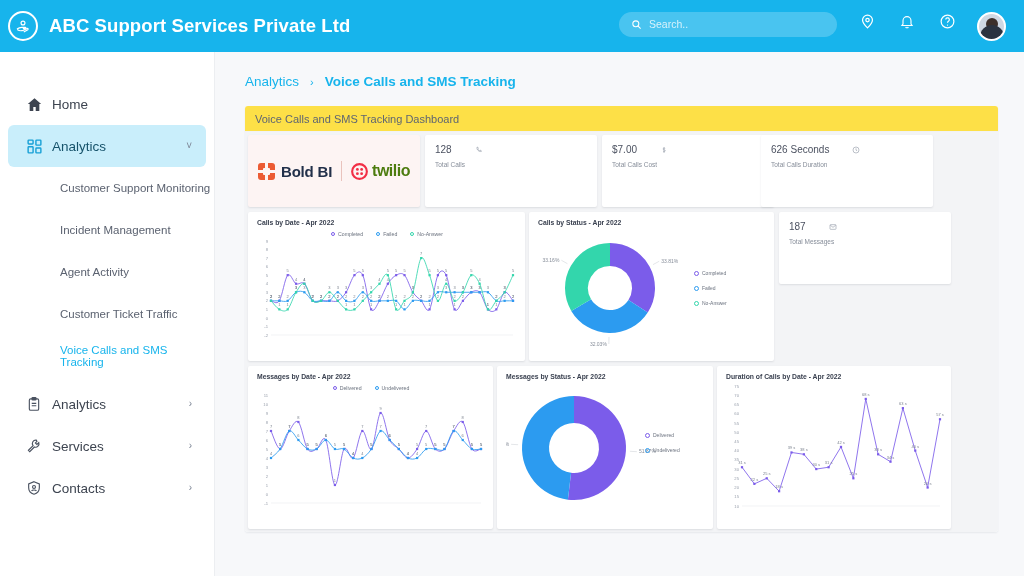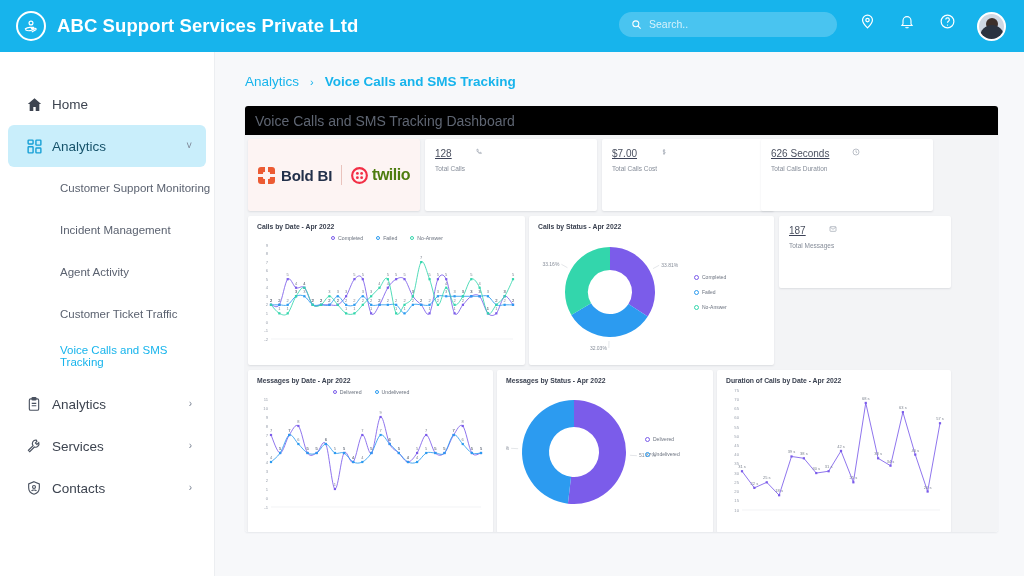--- a/index.html
+++ b/index.html
@@ -7,21 +7,21 @@
   body {
     font-family: "Liberation Sans", sans-serif;
     background:#f7f8fa;
     color:#3c4257;
   }
   #app { width:1024px; height:576px; position:relative; display:flex; flex-direction:column; }
 
   
   .topbar {
     height:52px; background:#17b4ec; display:flex; align-items:center;
-    padding:0 18px 0 16px; flex:0 0 52px; position:relative; z-index:5;
+    padding:0 18px 0 8px; flex:0 0 52px; position:relative; z-index:5;
   }
   .brand { display:flex; align-items:center; gap:11px; }
   .brand-logo {
     width:30px; height:30px; border-radius:50%; border:2px solid #fff;
     display:flex; align-items:center; justify-content:center; flex:0 0 30px;
   }
   .brand-title {
     color:#fff; font-size:18.5px; font-weight:bold; letter-spacing:.1px; white-space:nowrap;
   }
   .top-right { margin-left:auto; display:flex; gap:20px; }
@@ -72,31 +72,31 @@
   .crumb a { color:#17b4ec; text-decoration:none; cursor:pointer; }
   .crumb .sep { color:#17b4ec; font-size:11px; }
   .crumb .cur { color:#17b4ec; font-weight:bold; }
 
   .dash {
     margin-top:17px; background:#fff; border-radius:3px;
     box-shadow:0 1px 2px rgba(20,30,50,.07);
     height:426px; overflow:hidden; position:relative;
   }
   .dash-title {
-    font-size:14px; color:#5e6572; padding:7px 0 6px 10px;
-    border-bottom:1px solid #f1f2f4; background:#000000;
+    font-size:11px; color:#5e6572; padding:7px 0 6px 10px;
+    border-bottom:1px solid #f1f2f4; background:#fde047;
   }
   .grid { position:relative; padding:5px; background:#f3f4f6; height:404px; }
 
   .card {
     position:absolute; background:#fff; border-radius:2px;
     box-shadow:0 1px 2px rgba(20,30,50,.10);
   }
   .kpi { padding:9px 10px; }
-  .kpi-top { display:flex; align-items:flex-start; gap:23px;text-decoration:underline; }
+  .kpi-top { display:flex; align-items:center; gap:23px; }
   .kpi-val { font-size:10px; color:#4b5160; }
   .kpi-icon { color:#9aa1ad; display:flex; align-items:center; }
   .kpi-lbl { font-size:6.5px; color:#868d99; margin-top:6px; }
 
   .logo-card { background:#fdf4f3; display:flex; align-items:center; justify-content:center; gap:9px; }
   .boldbi { display:flex; align-items:center; gap:6px; }
   .bb-mark { position:relative; width:17px; height:17px; }
   .bb-mark i { position:absolute; background:#ec5b33; display:block; }
   .bb-text { font-size:15px; font-weight:bold; color:#22304a; letter-spacing:-.2px; }
   .divider-v { width:1px; height:20px; background:#e9c3bd; }

